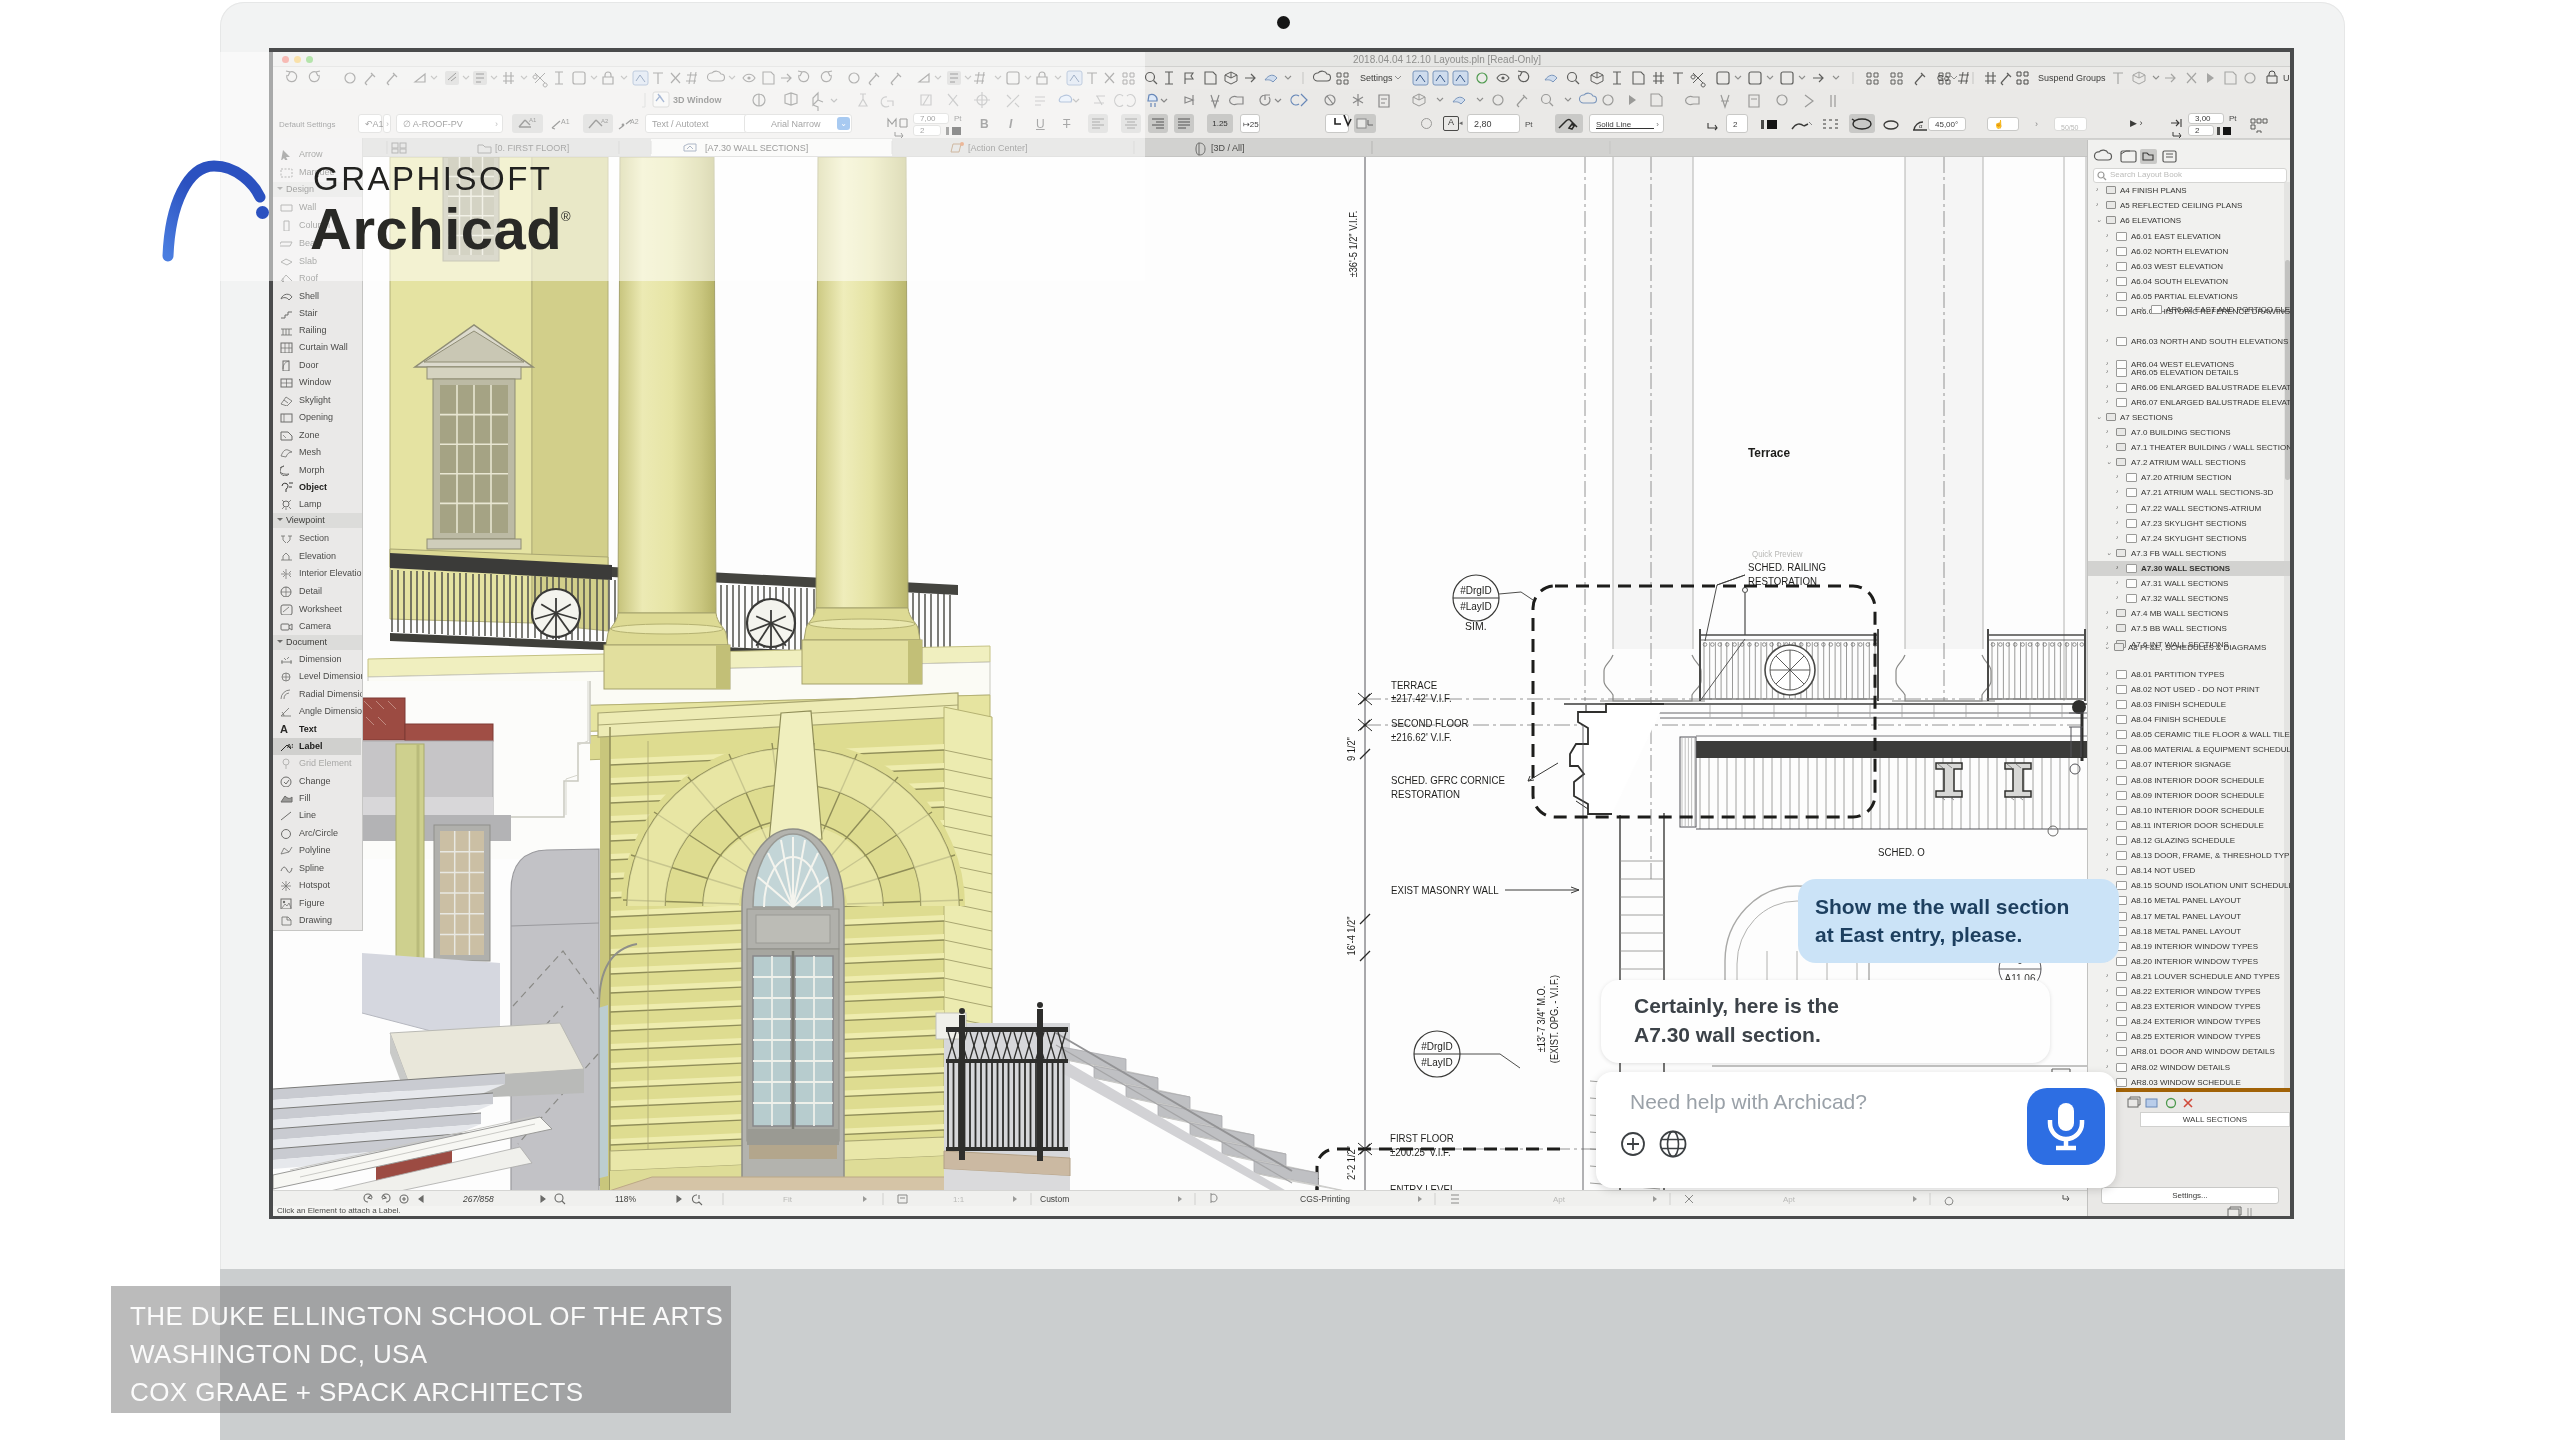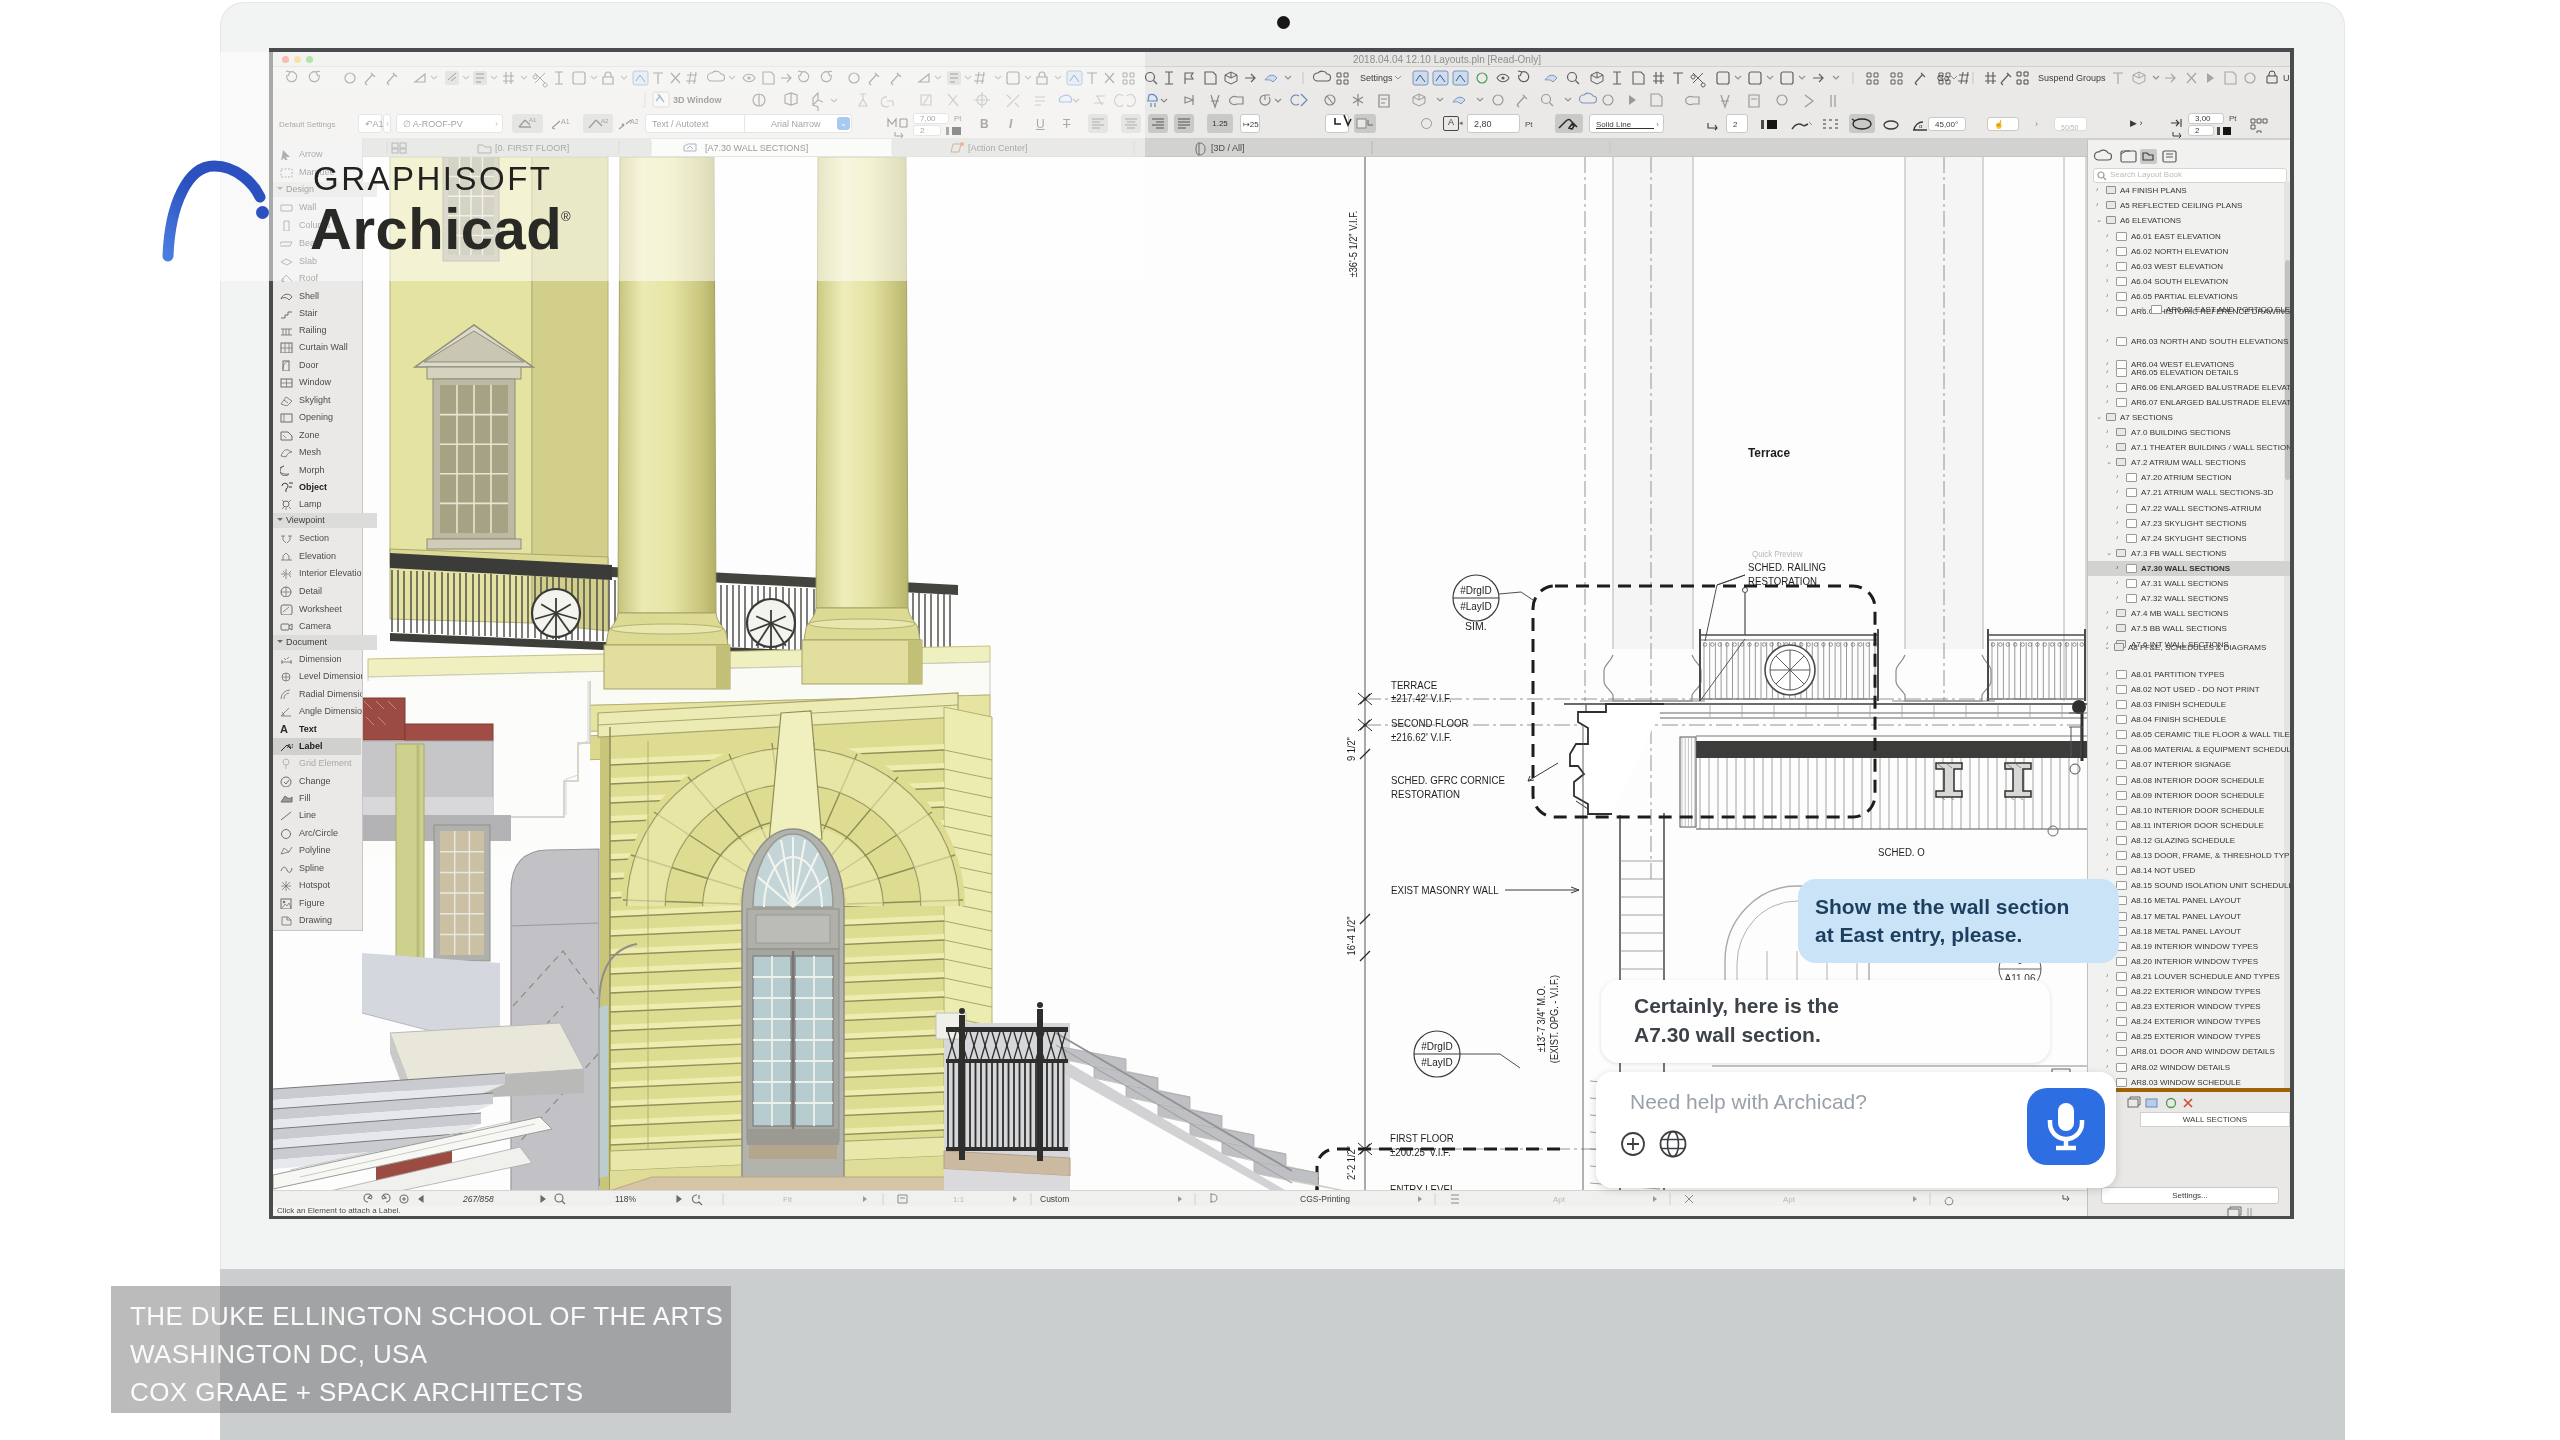--- a/index.html
+++ b/index.html
@@ -23,21 +23,21 @@
   
   .fld{position:absolute;top:3px;height:19px;background:#ffffff;border:1px solid #c9c9c7;border-radius:3px;
     font-size:9px;color:#3c3c3c;line-height:19px;padding-left:6px;box-sizing:border-box;}
   .gbtn{position:absolute;top:3px;height:19px;background:#c9c9c7;border-radius:3px;}
   .ilbl{position:absolute;font-size:9px;color:#4a4a4a;}
   
   #toolbox{position:absolute;left:0;top:86px;width:89px;height:792px;background:#eae9e8;border-right:1px solid #c6c6c4;border-bottom:1px solid #c6c6c4;}
   .titem{position:absolute;left:0;width:89px;height:17px;font-size:9px;color:#4c4c4a;overflow:hidden;}
   .titem span{position:absolute;left:26px;top:3px;white-space:nowrap;}
   .titem .tic{position:absolute;left:7px;top:3px;width:13px;height:11px;color:#6d6d6b;font-size:9px;}
-  .thead{position:absolute;left:0;width:104px;height:15px;background:#dcdcda;font-size:9px;color:#3c3c3a;}
+  .thead{position:absolute;left:0;width:89px;height:15px;background:#dcdcda;font-size:9px;color:#3c3c3a;}
   .thead span{position:absolute;left:13px;top:2px;}
   
   #nav{position:absolute;left:1814px;top:88px;width:203px;height:1076px;background:#f1f1ef;border-left:1px solid #c2c2c0;}
   .trow{position:absolute;left:0;width:203px;height:15px;font-size:8px;color:#333331;white-space:nowrap;overflow:hidden;}
   .trow .ch{position:absolute;top:3px;font-size:7px;color:#7a7a78;}
   .trow .fo{position:absolute;top:3px;width:10px;height:8px;border:1px solid #8f8f8d;border-radius:1px;background:#e8e8e6;box-sizing:border-box;}
   .trow .pg{position:absolute;top:3px;width:11px;height:9px;border:1px solid #9a9a98;border-radius:1px;background:#fdfdfc;box-sizing:border-box;}
   .trow .tx{position:absolute;top:3px;}
   
   .bubble{position:absolute;border-radius:18px;font-weight:bold;z-index:60;}

